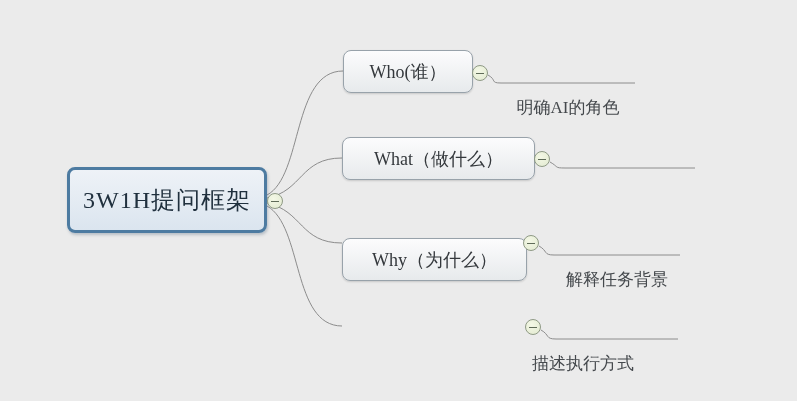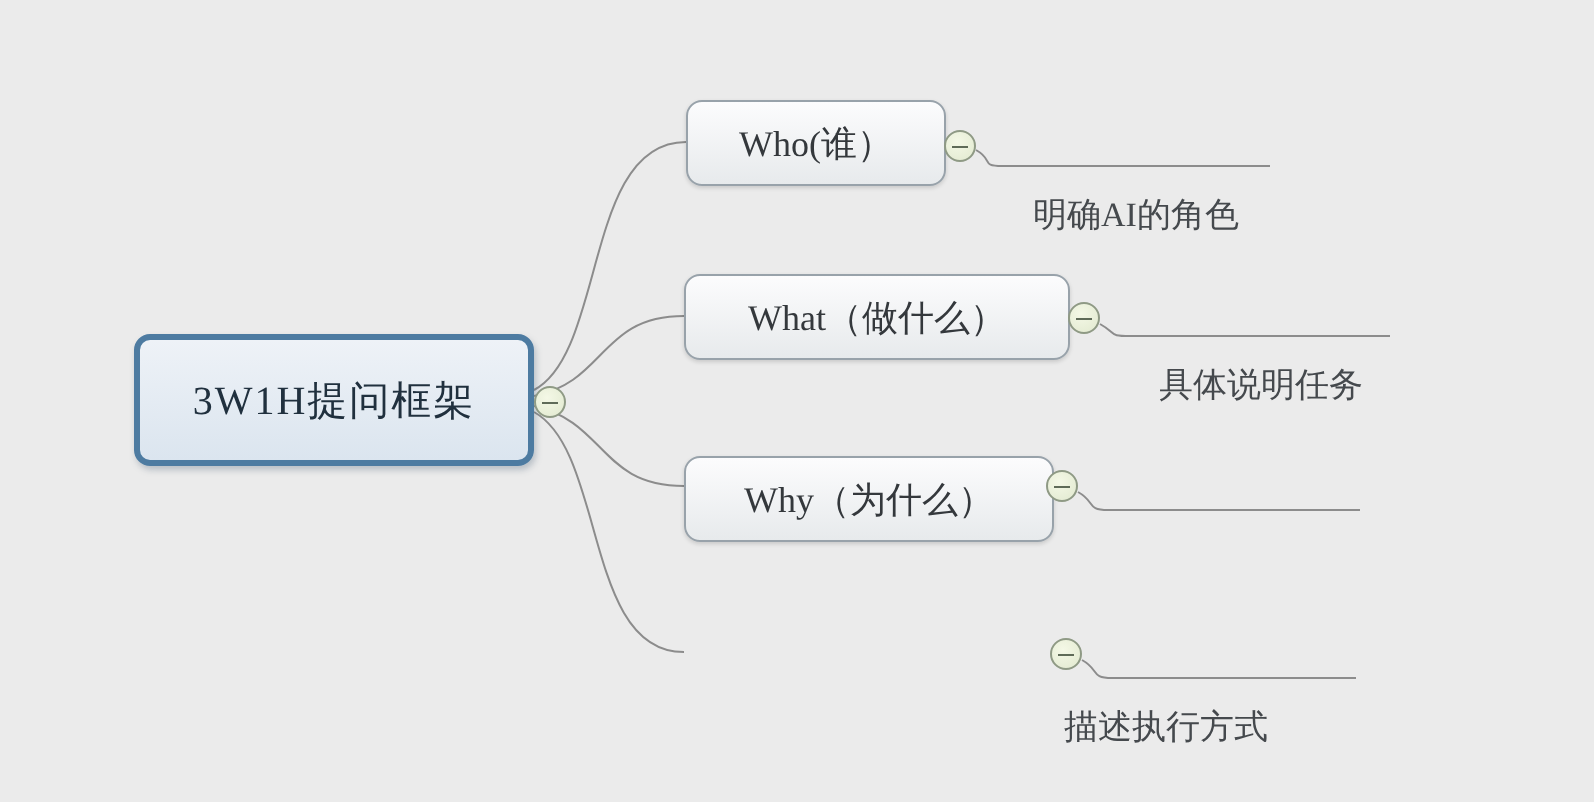--- a/index.html
+++ b/index.html
@@ -15,21 +15,21 @@
   .node{
     position:absolute;z-index:2;
     display:flex;align-items:center;justify-content:center;
     box-sizing:border-box;
     border-radius:8px;
     white-space:nowrap;
   }
   .node.root{
     border:3px solid #4d7ba1;
     background:linear-gradient(#eef2f7,#dbe5ef);
-    font-size:20px;color:#20303e;letter-spacing:1px;
+    font-size:24px;color:#20303e;letter-spacing:1px;
     box-shadow:1px 2px 3px rgba(90,110,130,.35);
   }
   .node.branch{
     border:1px solid #98a2aa;
     background:linear-gradient(#fcfcfd,#e7eaec);
     font-size:18px;color:#34383c;
     box-shadow:0 1px 2px rgba(0,0,0,.15);
   }
   .note{
     position:absolute;z-index:2;
@@ -69,25 +69,25 @@
   <div class="node branch" style="left:343px;top:50px;width:130px;height:43px;">Who(谁）</div>
   <div class="minus" style="left:472px;top:65px;">
     <i class="bar"></i>
   </div>
   <div class="note" style="left:500px;top:59px;width:136px;">明确AI的角色</div>
 
   <div class="node branch" style="left:342px;top:137px;width:193px;height:43px;">What（做什么）</div>
   <div class="minus" style="left:534px;top:151px;">
     <i class="bar"></i>
   </div>
-  <div class="note" style="left:565px;top:144px;width:131px;">具体说明任务</div>
 
-  <div class="node branch" style="left:342px;top:228px;width:185px;height:43px;">Why（为什么）</div>
+  <div class="node branch" style="left:342px;top:238px;width:185px;height:43px;">Why（为什么）</div>
   <div class="minus" style="left:523px;top:235px;">
     <i class="bar"></i>
   </div>
+  <div class="note" style="left:553px;top:231px;width:128px;">解释任务背景</div>
 
   <div class="minus" style="left:525px;top:319px;">
     <i class="bar"></i>
   </div>
   <div class="note" style="left:520px;top:315px;width:126px;">描述执行方式</div>
 
 </div>
 
 </body></html>

